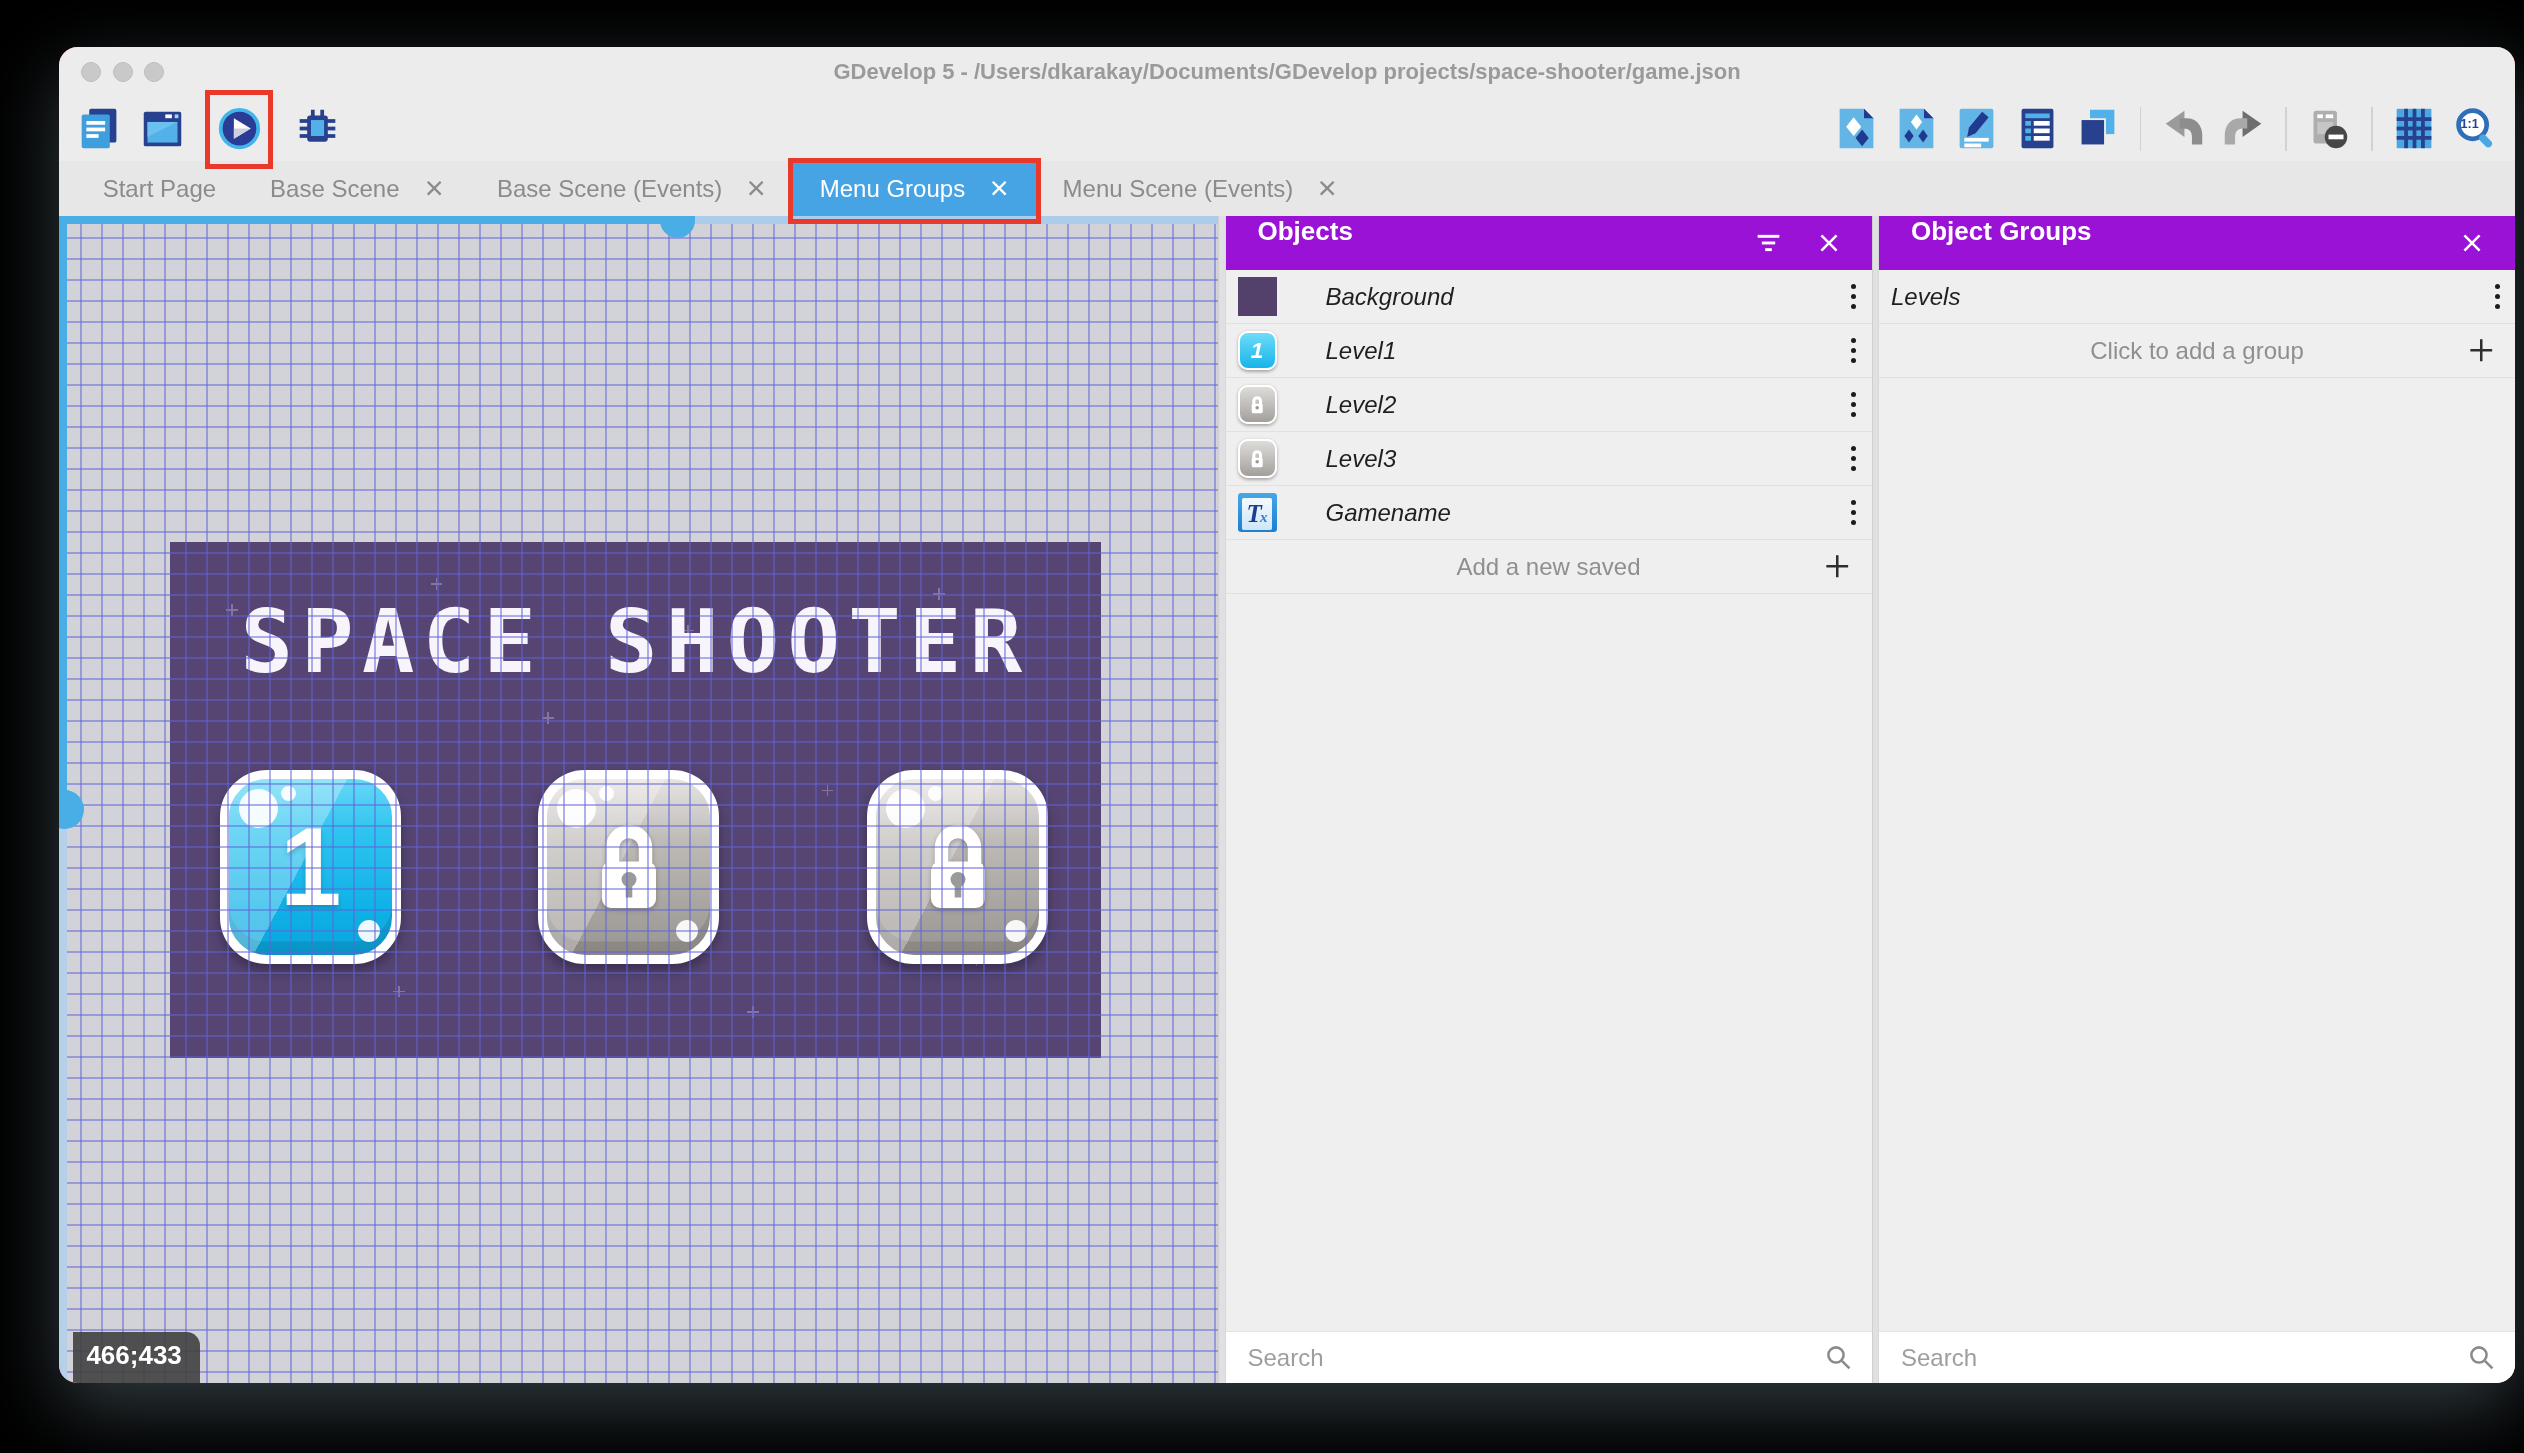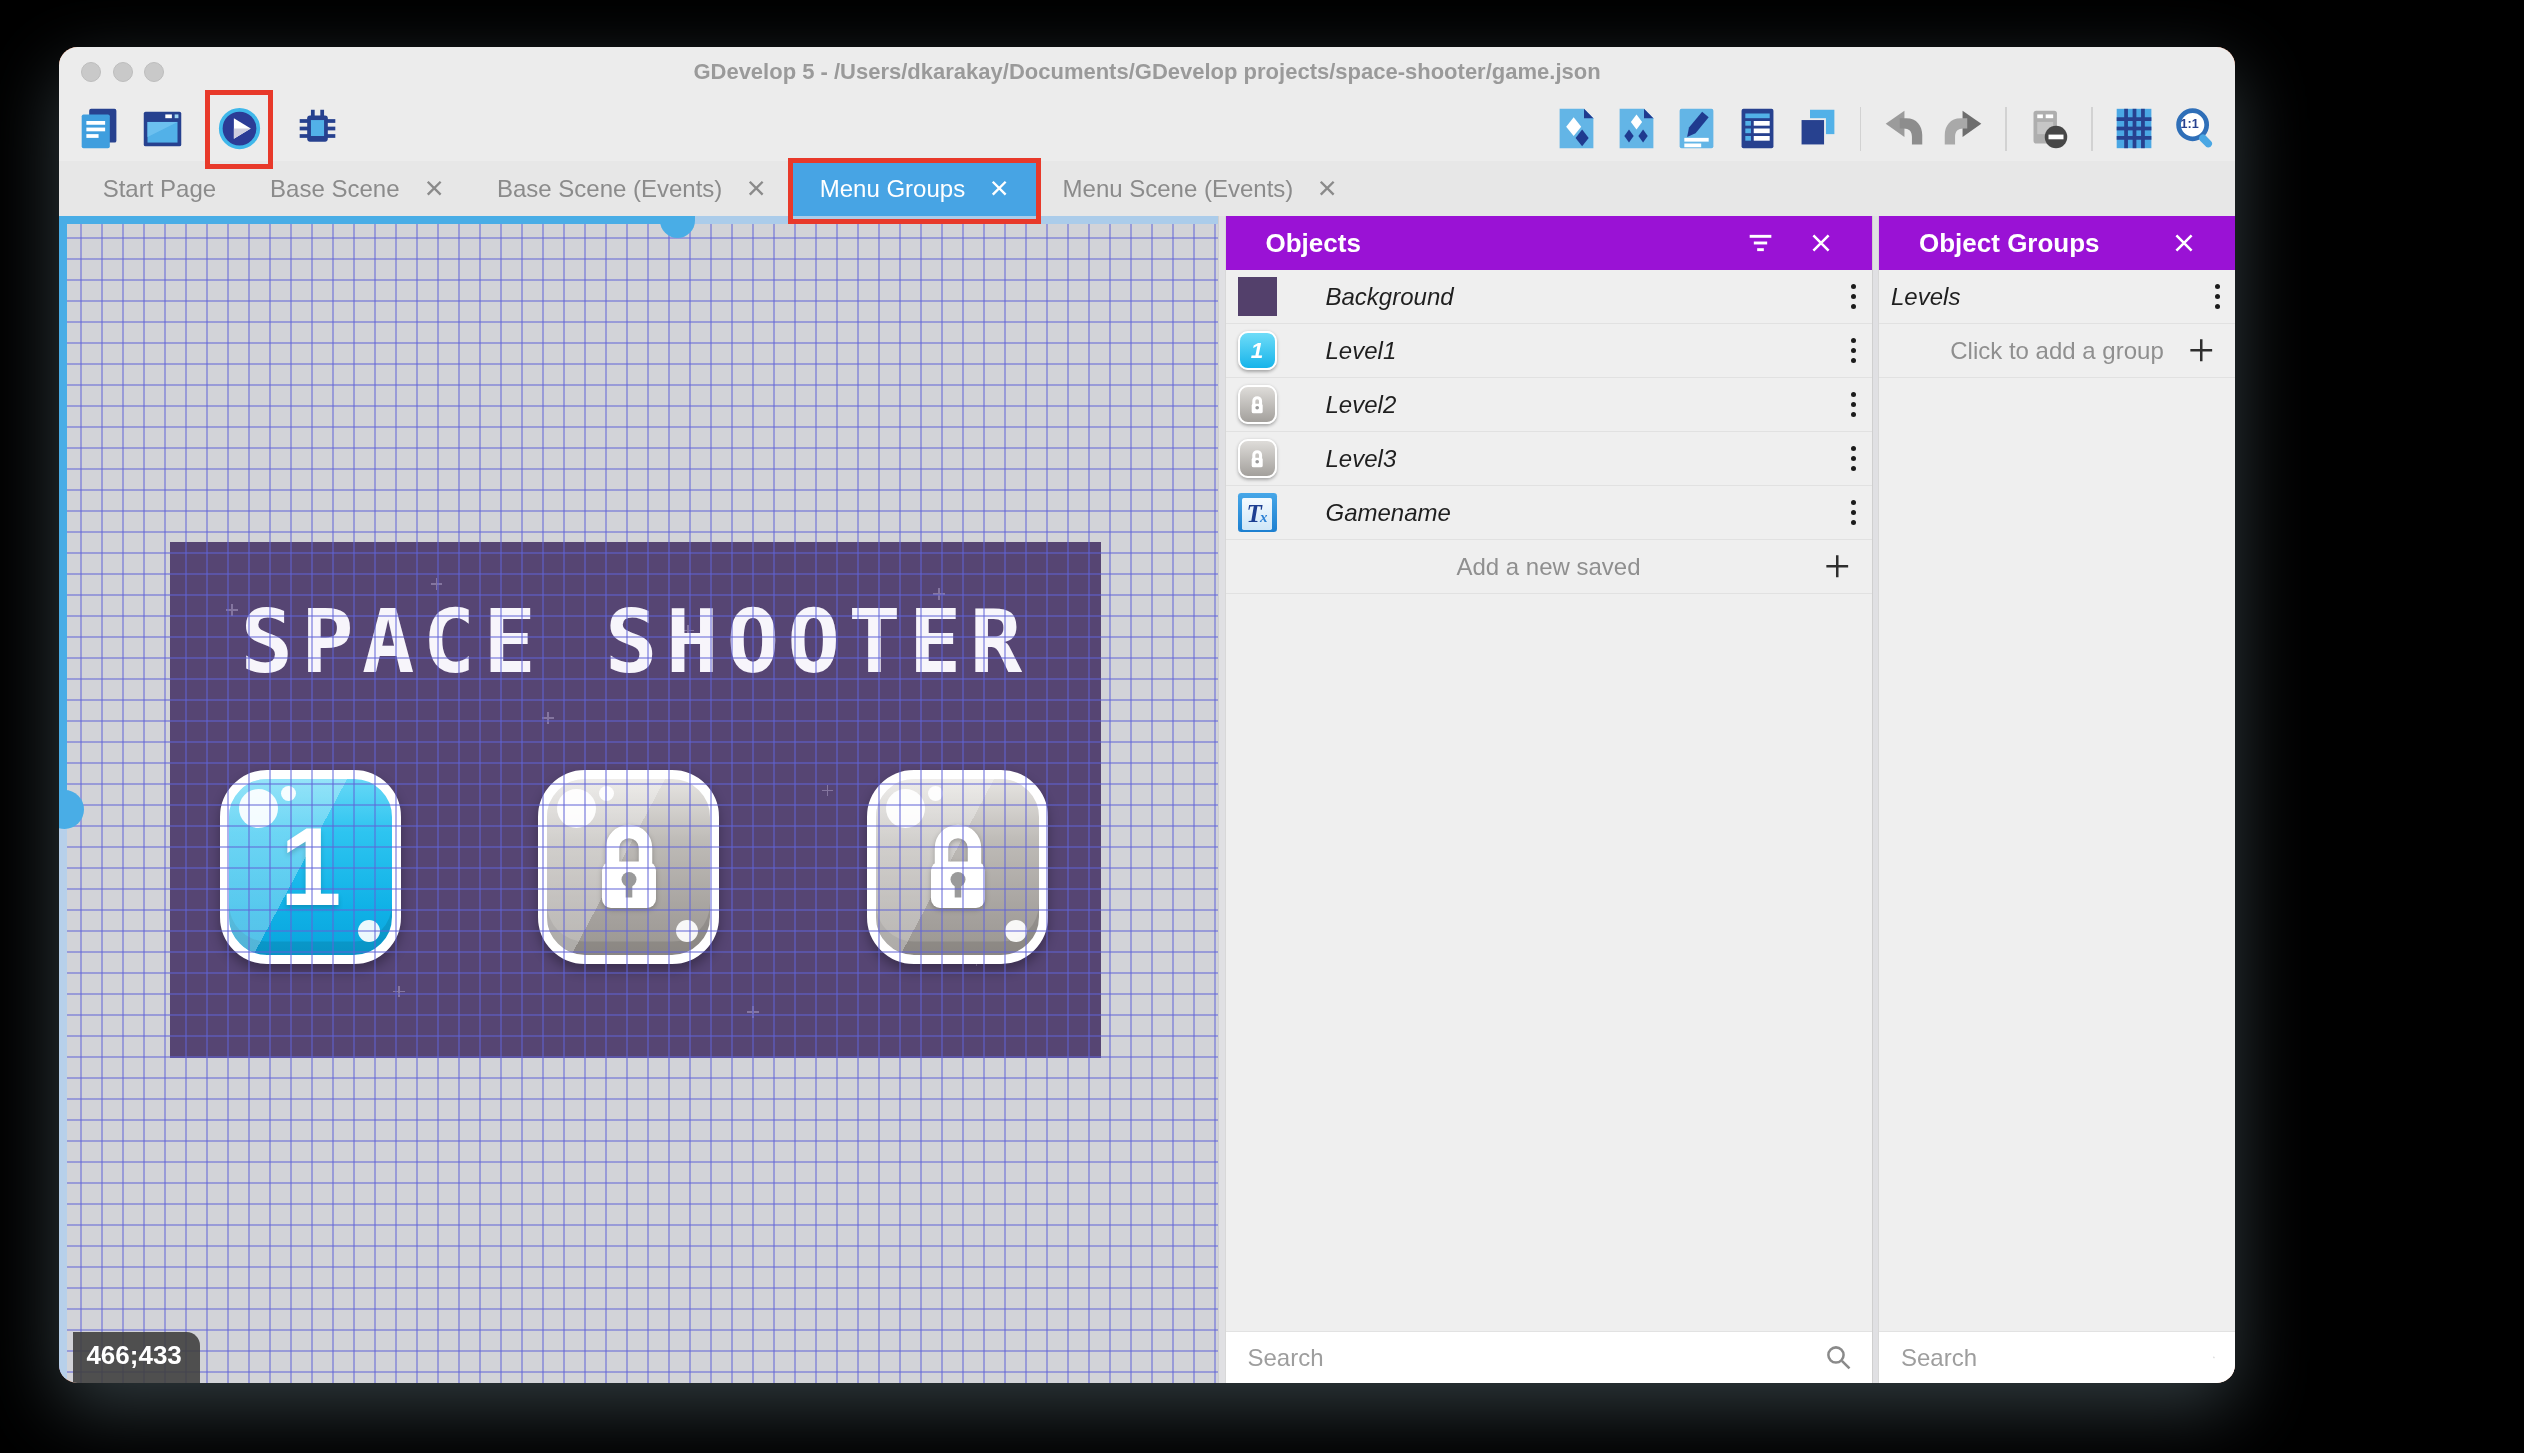--- a/index.html
+++ b/index.html
@@ -1,21 +1,21 @@
 <!DOCTYPE html>
 <html style="font-size:13.4px"><head>
 <meta charset="utf-8">
 <style>
   html,body{margin:0;padding:0;}
   body{width:2525px;height:1453px;background:#000;position:relative;overflow:hidden;
        font-family:"Liberation Sans",sans-serif;-webkit-font-smoothing:antialiased;}
   *{box-sizing:border-box;}
 
   
-  .window{position:absolute;left:59px;top:47px;width:2176px;height:1336px;border-radius:18.4px;
+  .window{position:absolute;left:59px;top:47px;width:2456px;height:1336px;border-radius:18.4px;
           overflow:hidden;background:#c2410c;box-shadow:0 25px 75px rgba(130,155,165,.38);}
   .titlebar{height:49px;position:relative;display:flex;align-items:center;background:#ececec;}
   .lights{position:absolute;left:22px;top:15px;display:flex;gap:11.7px;}
   .light{width:20px;height:20px;border-radius:50%;background:#c9c9c9;border:0.8px solid #bdbdbd;}
   .win-title{margin:0 auto;color:#9a9a9a;font-size:22px;font-weight:700;}
 
   
   .toolbar{height:65px;display:flex;align-items:center;padding:0 16.7px;background:#ececec;position:relative;text-decoration:underline;}
   .tool-group{display:flex;align-items:center;gap:16.7px;}
   .tool-group.right{margin-left:auto;gap:13.4px;}
@@ -76,21 +76,21 @@
   .vthumb{position:absolute;left:-14.2px;top:574px;width:39px;height:39px;border-radius:50%;background:#49ade6;z-index:6;}
   .vbar-light{position:absolute;left:0;top:593px;bottom:0;width:8.4px;background:#b7d0ea;z-index:6;}
   .coords-badge{position:absolute;left:14px;bottom:0;z-index:10;background:rgba(64,64,64,.90);color:#fff;
       font-weight:700;font-size:26px;padding:8.4px 18.4px 11.7px 13.4px;border-radius:0 13.4px 0 0;}
 
   
   .divider{width:7.5px;background:#e0e0e3;border-left:0.8px solid #cfcfcf;border-right:0.8px solid #d8d8d8;flex:none;}
   .panel{position:relative;background:#efefef;}
   .panel.objects{width:646px;flex:none;}
   .panel.groups{flex:1;}
-  .panel-header{height:54px;background:#9a12d5;color:#fff;display:flex;align-items:center;padding:0 40px;}
+  .panel-header{height:54px;background:#9a12d5;color:#fff;display:flex;padding:0 32px;}
   .panel-title{font-size:26px;font-weight:700;}
   .ph-icons{margin-left:auto;display:flex;align-items:center;gap:37px;}
   .ph-icons svg{display:block;}
 
   .obj-row{height:54px;display:flex;align-items:center;padding:0 12px;border-bottom:1.7px solid #e1e1e1;font-size:24px;color:#1f1f1f;font-style:italic;}
   .obj-ic{width:39px;height:39px;margin-right:49px;flex:none;position:relative;}
   .dots{margin-left:auto;display:flex;flex-direction:column;gap:5px;padding:3.3px;}
   .dots i{width:5px;height:5px;border-radius:50%;background:#1c1c1c;}
   .add-row{height:54px;display:flex;align-items:center;justify-content:center;position:relative;
       color:#8f8f8f;font-size:24px;border-bottom:1.7px solid #e1e1e1;}

